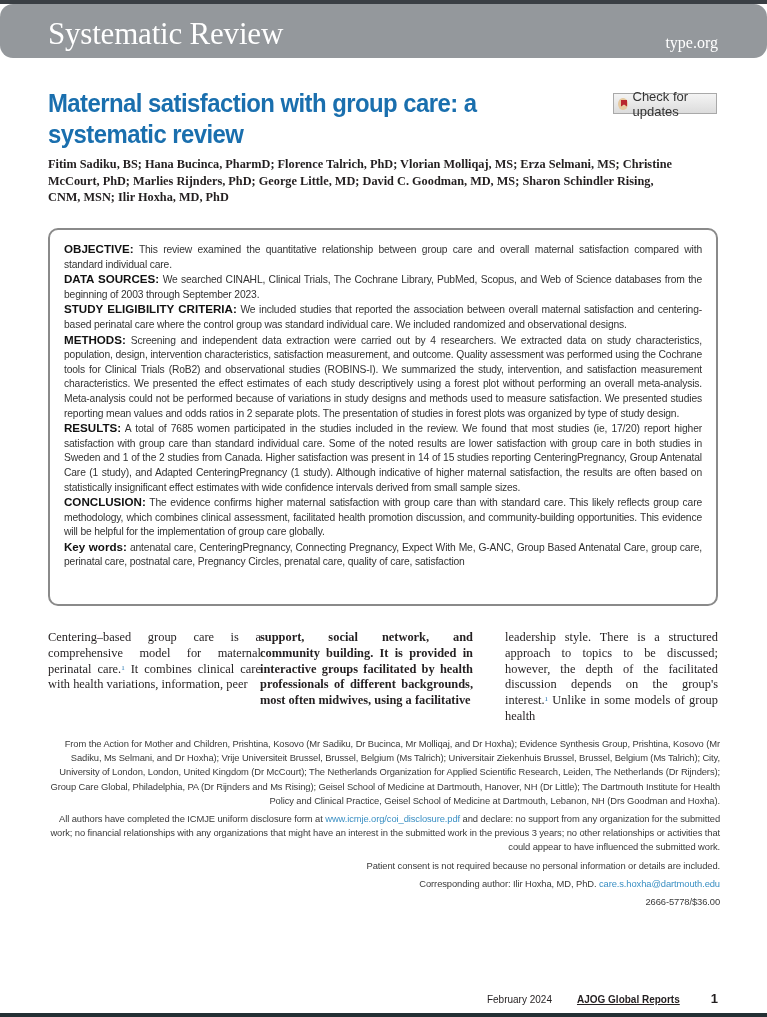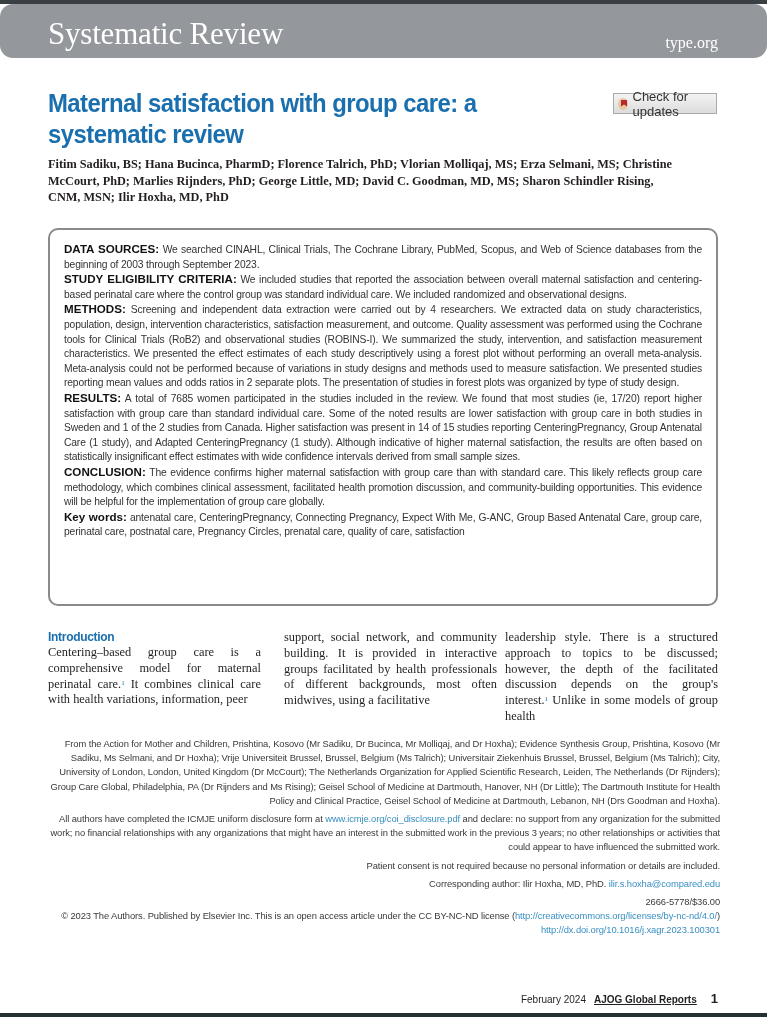--- a/index.html
+++ b/index.html
@@ -19,31 +19,31 @@
 
   .authors { position: absolute; left: 48px; top: 156px; width: 640px; font-family: Liberation Serif, serif; font-weight: bold; font-size: 12.3px; line-height: 16.5px; color: #231f20; }
 
   .abstract-box { position: absolute; left: 48px; top: 228px; width: 670px; height: 378px; border: 2px solid #8a8a8a; border-radius: 10px; padding: 12px 14px 0 14px; }
   .abs-para { font-size: 10.3px; line-height: 14.6px; color: #333; text-align: justify; letter-spacing: -0.15px; }
   .abs-head { font-weight: bold; font-size: 11.6px; color: #111; letter-spacing: 0; }
   .keywords { }
 
   .col { position: absolute; top: 630px; width: 213px; font-family: "Liberation Serif", "DejaVu Serif", serif; font-size: 12.4px; line-height: 15.8px; color: #231f20; text-align: justify; }
   .col1 { left: 48px; }
-  .col2 { left: 284px; }
+  .col2 { left: 260px; font-weight: bold; }
   .col3 { left: 505px; }
   .intro-head { font-family: "Liberation Sans", sans-serif; font-weight: bold; font-size: 12px; color: #1a6fae; line-height: 15px; letter-spacing: -0.3px; }
   sup { font-size: 7px; color: #1a6fae; vertical-align: top; position: relative; top: -1px; }
 
   .foot { position: absolute; left: 48px; top: 737px; width: 672px; font-size: 9.4px; line-height: 14.2px; color: #3a3a3a; letter-spacing: -0.1px; }
   .foot p { margin-bottom: 4px; text-align: right; }
   .foot p.tight { margin-bottom: 0; }
   .link { color: #3a8fc3; }
 
-  .footer-line { position: absolute; right: 49px; top: 991px; display: flex; align-items: baseline; gap: 8px; font-size: 10px; color: #231f20; }
+  .footer-line { position: absolute; right: 49px; top: 991px; display: flex; align-items: baseline; gap: 25px; font-size: 10px; color: #231f20; }
   .footer-journal { font-weight: bold; text-decoration: underline; }
   .footer-page { font-weight: bold; font-size: 13px; margin-left: 6px; }
   .bottomstrip { position: absolute; left: 0; bottom: 0; width: 767px; height: 4px; background: #243034; }
 </style>
 </head>
 <body>
 
 <div class="topstrip"></div>
 <div class="header-band">
   <div class="section-label">Systematic Review</div>
@@ -53,47 +53,45 @@
 <h1 class="title">Maternal satisfaction with group care: a systematic review</h1>
 
 <div class="check-btn">
   <span class="check-icon"></span>
   <span class="check-label">Check for updates</span>
 </div>
 
 <div class="authors">Fitim Sadiku, BS; Hana Bucinca, PharmD; Florence Talrich, PhD; Vlorian Molliqaj, MS; Erza Selmani, MS; Christine McCourt, PhD; Marlies Rijnders, PhD; George Little, MD; David C. Goodman, MD, MS; Sharon Schindler Rising, CNM, MSN; Ilir Hoxha, MD, PhD</div>
 
 <div class="abstract-box">
+  <p class="abs-para"><span class="abs-head">OBJECTIVE:</span> <span>This review examined the quantitative relationship between group care and overall maternal satisfaction compared with standard individual care.</span></p>
   <p class="abs-para"><span class="abs-head">DATA SOURCES:</span> <span>We searched CINAHL, Clinical Trials, The Cochrane Library, PubMed, Scopus, and Web of Science databases from the beginning of 2003 through September 2023.</span></p>
   <p class="abs-para"><span class="abs-head">STUDY ELIGIBILITY CRITERIA:</span> <span>We included studies that reported the association between overall maternal satisfaction and centering-based perinatal care where the control group was standard individual care. We included randomized and observational designs.</span></p>
   <p class="abs-para"><span class="abs-head">METHODS:</span> <span>Screening and independent data extraction were carried out by 4 researchers. We extracted data on study characteristics, population, design, intervention characteristics, satisfaction measurement, and outcome. Quality assessment was performed using the Cochrane tools for Clinical Trials (RoB2) and observational studies (ROBINS-I). We summarized the study, intervention, and satisfaction measurement characteristics. We presented the effect estimates of each study descriptively using a forest plot without performing an overall meta-analysis. Meta-analysis could not be performed because of variations in study designs and methods used to measure satisfaction. We presented studies reporting mean values and odds ratios in 2 separate plots. The presentation of studies in forest plots was organized by type of study design.</span></p>
   <p class="abs-para"><span class="abs-head">RESULTS:</span> <span>A total of 7685 women participated in the studies included in the review. We found that most studies (ie, 17/20) report higher satisfaction with group care than standard individual care. Some of the noted results are lower satisfaction with group care in both studies in Sweden and 1 of the 2 studies from Canada. Higher satisfaction was present in 14 of 15 studies reporting CenteringPregnancy, Group Antenatal Care (1 study), and Adapted CenteringPregnancy (1 study). Although indicative of higher maternal satisfaction, the results are often based on statistically insignificant effect estimates with wide confidence intervals derived from small sample sizes.</span></p>
   <p class="abs-para"><span class="abs-head">CONCLUSION:</span> <span>The evidence confirms higher maternal satisfaction with group care than with standard care. This likely reflects group care methodology, which combines clinical assessment, facilitated health promotion discussion, and community-building opportunities. This evidence will be helpful for the implementation of group care globally.</span></p>
   <p class="abs-para keywords"><span class="abs-head">Key words:</span> <span>antenatal care, CenteringPregnancy, Connecting Pregnancy, Expect With Me, G-ANC, Group Based Antenatal Care, group care, perinatal care, postnatal care, Pregnancy Circles, prenatal care, quality of care, satisfaction</span></p>
 </div>
 
 <div class="col col1">
-  <div class="intro-head">Introduction</div>
   <span>Centering–based group care is a comprehensive model for maternal perinatal care.</span><sup>1</sup><span> It combines clinical care with health variations, information, peer</span>
 </div>
 <div class="col col2">
   <span>support, social network, and community building. It is provided in interactive groups facilitated by health professionals of different backgrounds, most often midwives, using a facilitative</span>
 </div>
 <div class="col col3">
   <span>leadership style. There is a structured approach to topics to be discussed; however, the depth of the facilitated discussion depends on the group's interest.</span><sup>1</sup><span> Unlike in some models of group health</span>
 </div>
 
 <div class="foot">
   <p>From the Action for Mother and Children, Prishtina, Kosovo (Mr Sadiku, Dr Bucinca, Mr Molliqaj, and Dr Hoxha); Evidence Synthesis Group, Prishtina, Kosovo (Mr Sadiku, Ms Selmani, and Dr Hoxha); Vrije Universiteit Brussel, Brussel, Belgium (Ms Talrich); Universitair Ziekenhuis Brussel, Brussel, Belgium (Ms Talrich); City, University of London, London, United Kingdom (Dr McCourt); The Netherlands Organization for Applied Scientific Research, Leiden, The Netherlands (Dr Rijnders); Group Care Global, Philadelphia, PA (Dr Rijnders and Ms Rising); Geisel School of Medicine at Dartmouth, Hanover, NH (Dr Little); The Dartmouth Institute for Health Policy and Clinical Practice, Geisel School of Medicine at Dartmouth, Lebanon, NH (Drs Goodman and Hoxha).</p>
   <p><span>All authors have completed the ICMJE uniform disclosure form at </span><span class="link">www.icmje.org/coi_disclosure.pdf</span><span> and declare: no support from any organization for the submitted work; no financial relationships with any organizations that might have an interest in the submitted work in the previous 3 years; no other relationships or activities that could appear to have influenced the submitted work.</span></p>
   <p>Patient consent is not required because no personal information or details are included.</p>
-  <p><span>Corresponding author: Ilir Hoxha, MD, PhD. </span><span class="link">ilir.s.hoxha@compared.edu</span></p>
+  <p><span>Corresponding author: Ilir Hoxha, MD, PhD. </span><span class="link">care.s.hoxha@dartmouth.edu</span></p>
   <p class="tight">2666-5778/$36.00</p>
-  <p class="tight"><span>© 2023 The Authors. Published by Elsevier Inc. This is an open access article under the CC BY-NC-ND license (</span><span class="link">http://creativecommons.org/licenses/by-nc-nd/4.0/</span><span>)</span></p>
-  <p class="tight"><span class="link">http://dx.doi.org/10.1016/j.xagr.2023.100301</span></p>
 </div>
 
 <div class="footer-line">
   <span>February 2024</span>
   <span class="footer-journal">AJOG Global Reports</span>
   <span class="footer-page">1</span>
 </div>
 <div class="bottomstrip"></div>
 
 </body></html>

